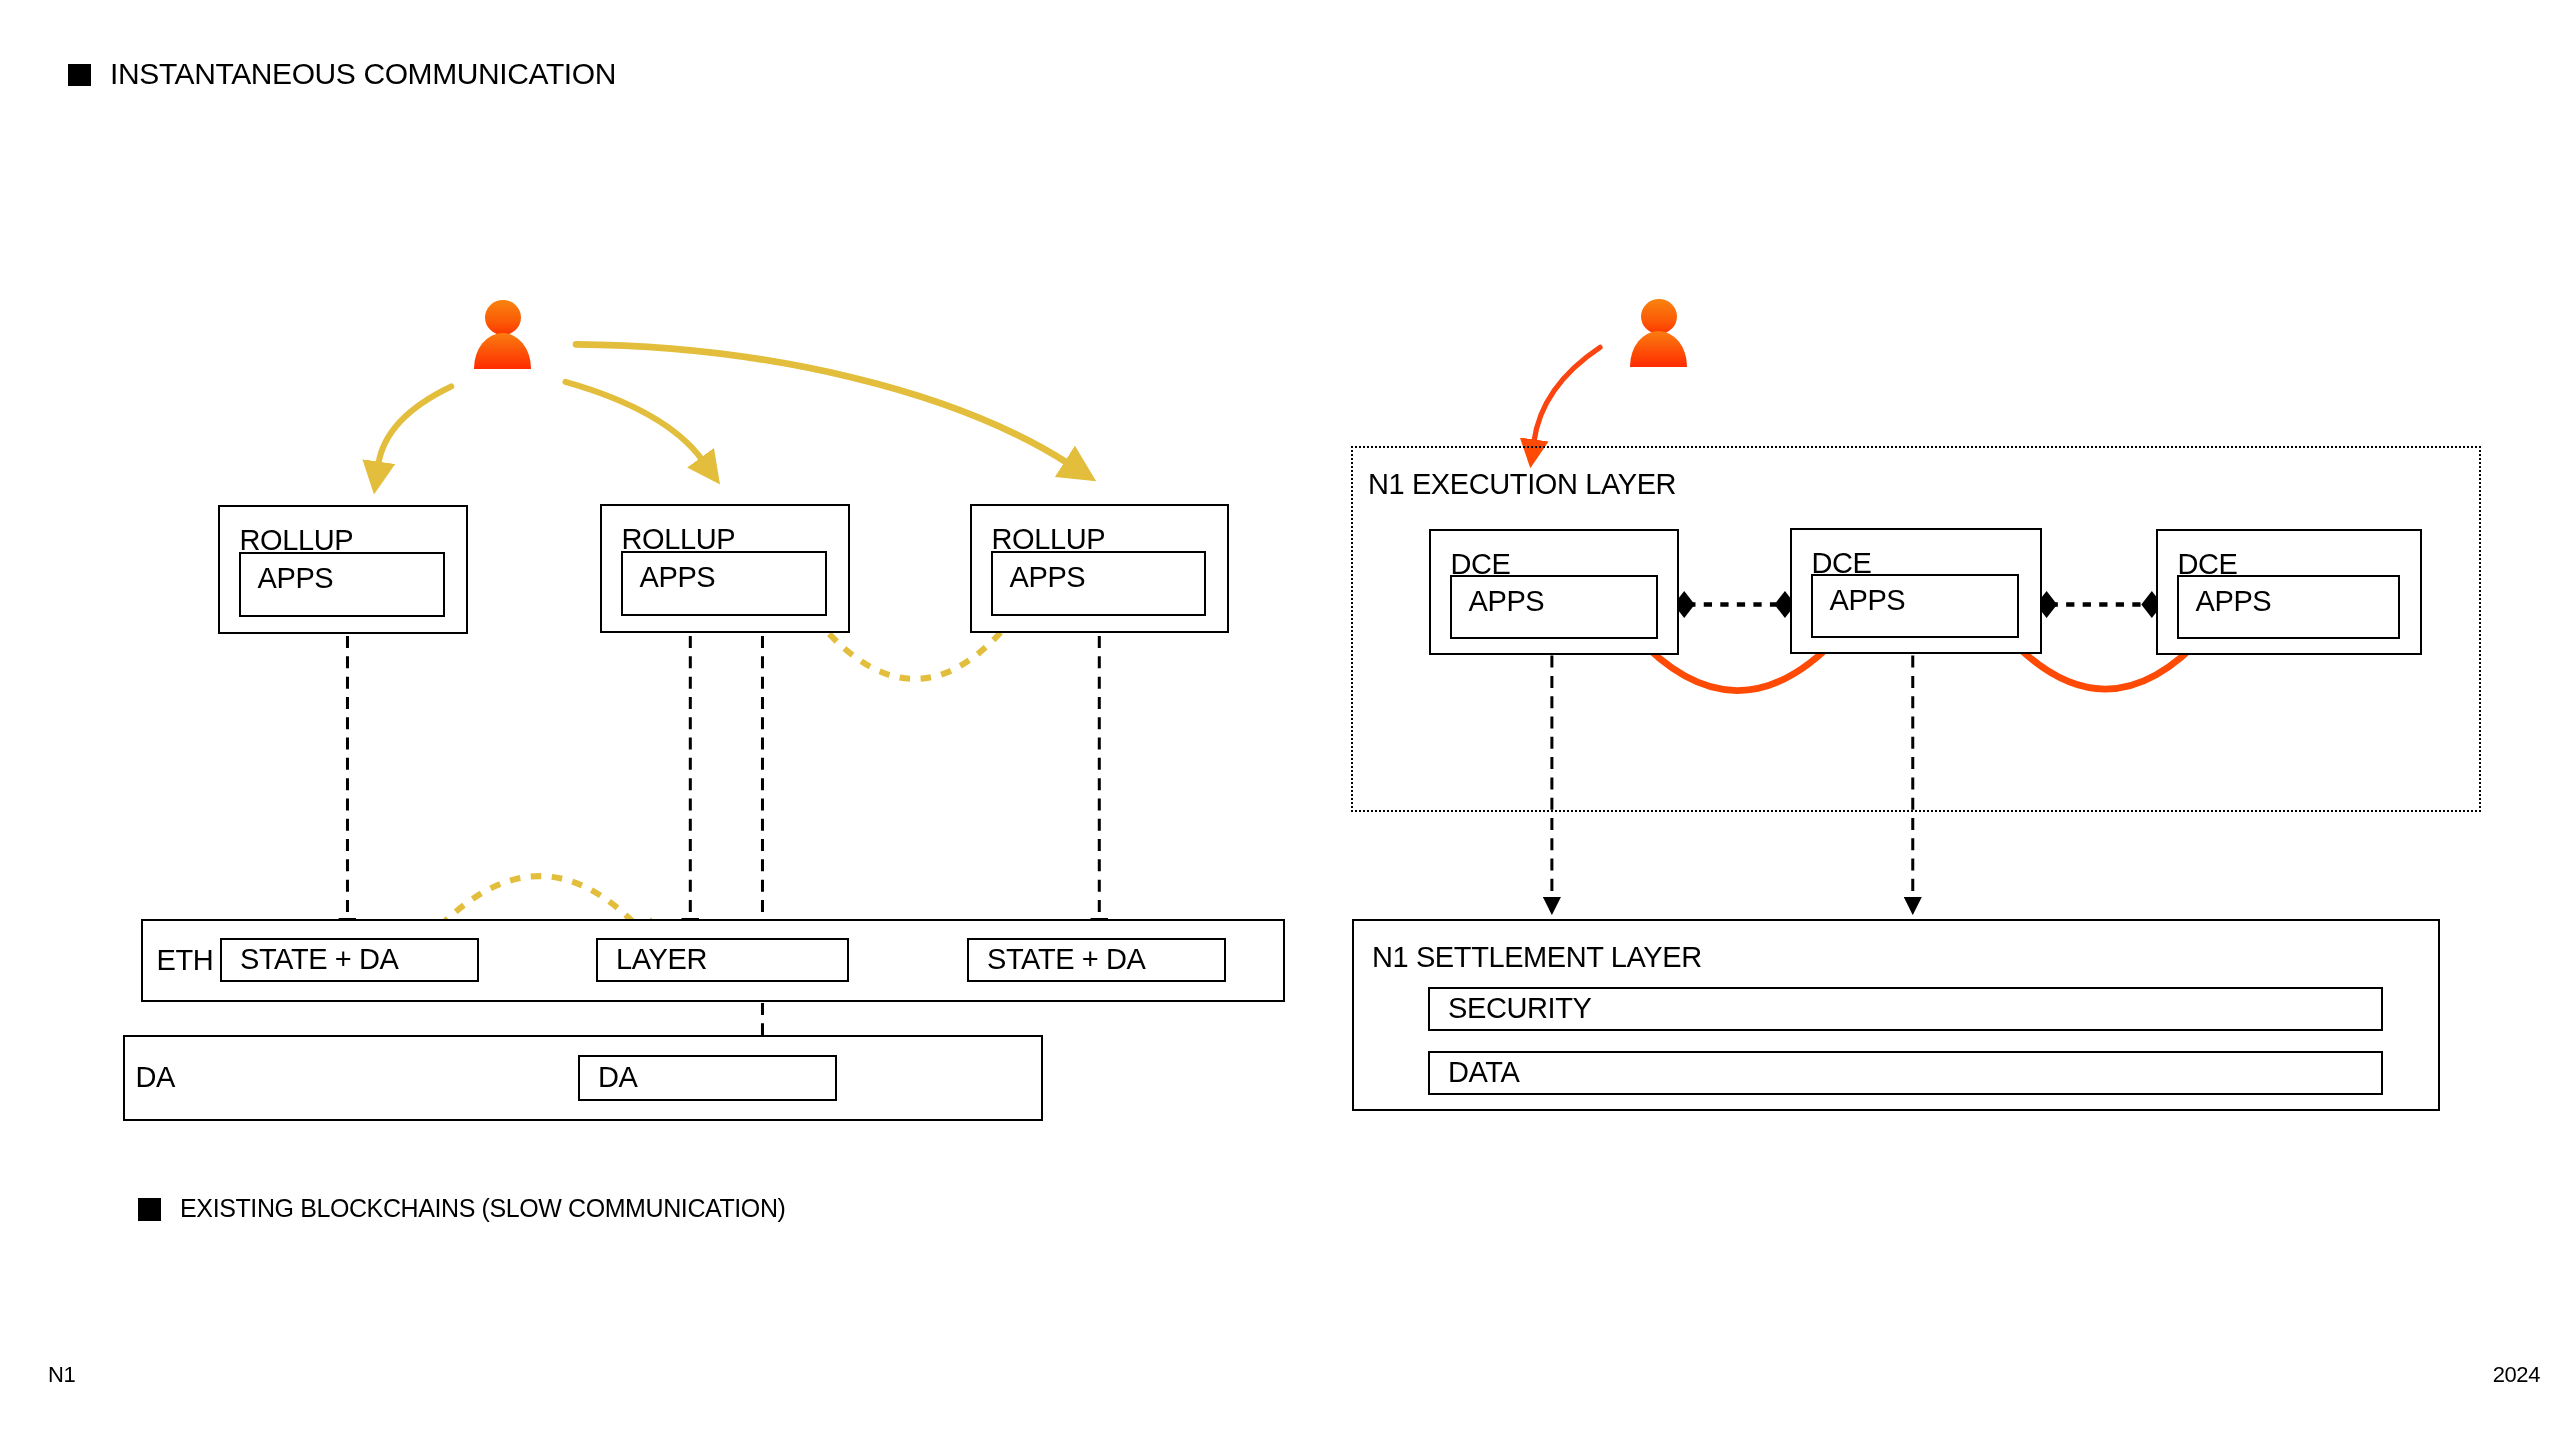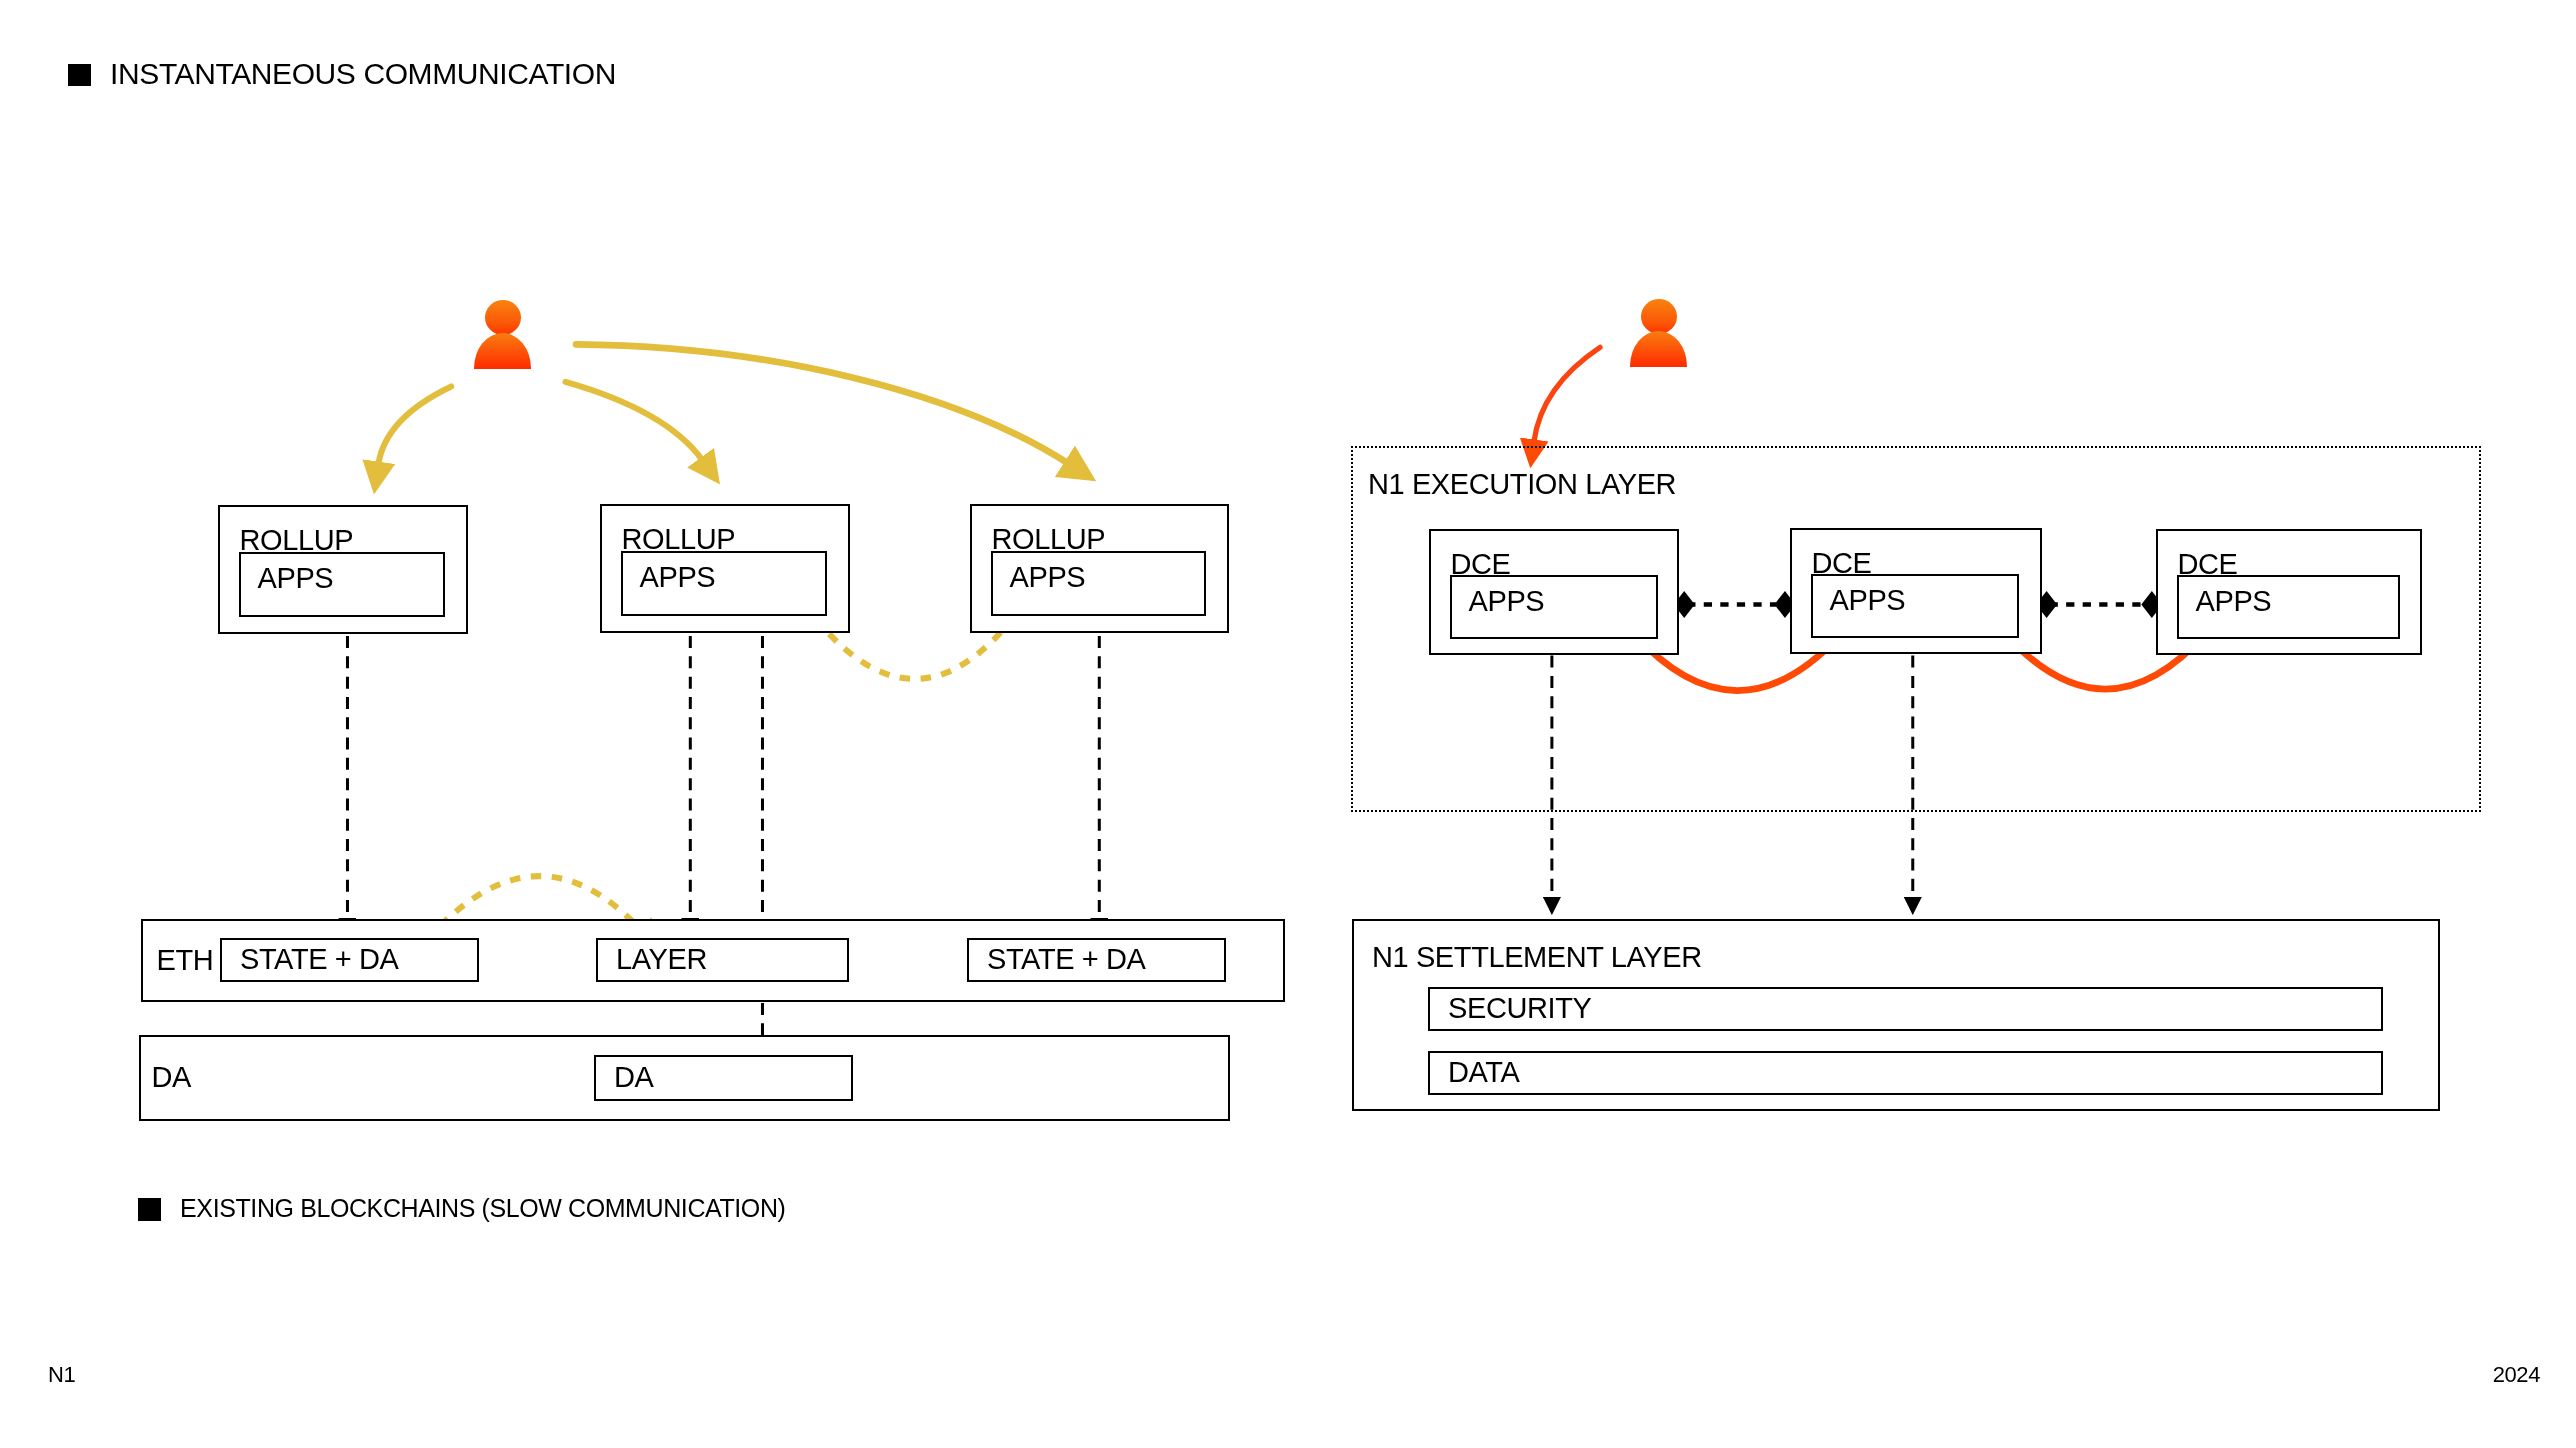--- a/index.html
+++ b/index.html
@@ -117,21 +117,21 @@
       <div class="cell-label">STATE + DA</div>
     </div>
     <div class="cell" style="left:453px;top:17.3px;width:253px;height:44px;">
       <div class="cell-label">LAYER</div>
     </div>
     <div class="cell" style="left:824px;top:17.3px;width:259px;height:44px;">
       <div class="cell-label">STATE + DA</div>
     </div>
   </div>
 
-  <div class="box" style="left:139px;top:1035px;width:1091px;height:86px;">
+  <div class="box" style="left:123px;top:1035px;width:920px;height:86px;">
     <div class="row-side-label" style="left:10.5px;">DA</div>
     <div class="cell" style="left:453px;top:18px;width:259px;height:46px;">
       <div class="cell-label">DA</div>
     </div>
   </div>
 
   <div class="caption" style="left:138px;top:1197px;">
     <div class="bullet"></div>
     <div class="lbl">EXISTING BLOCKCHAINS (SLOW COMMUNICATION)</div>
   </div>

